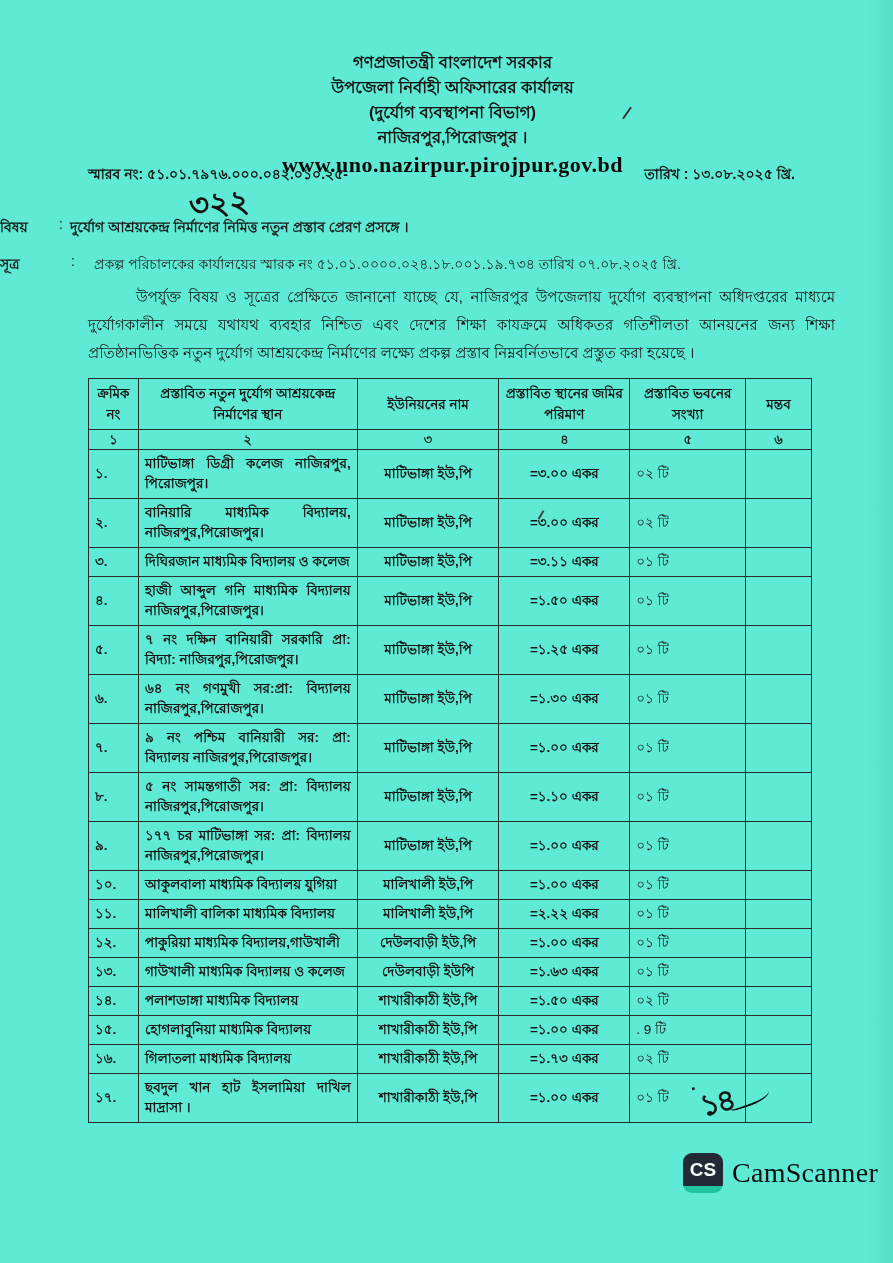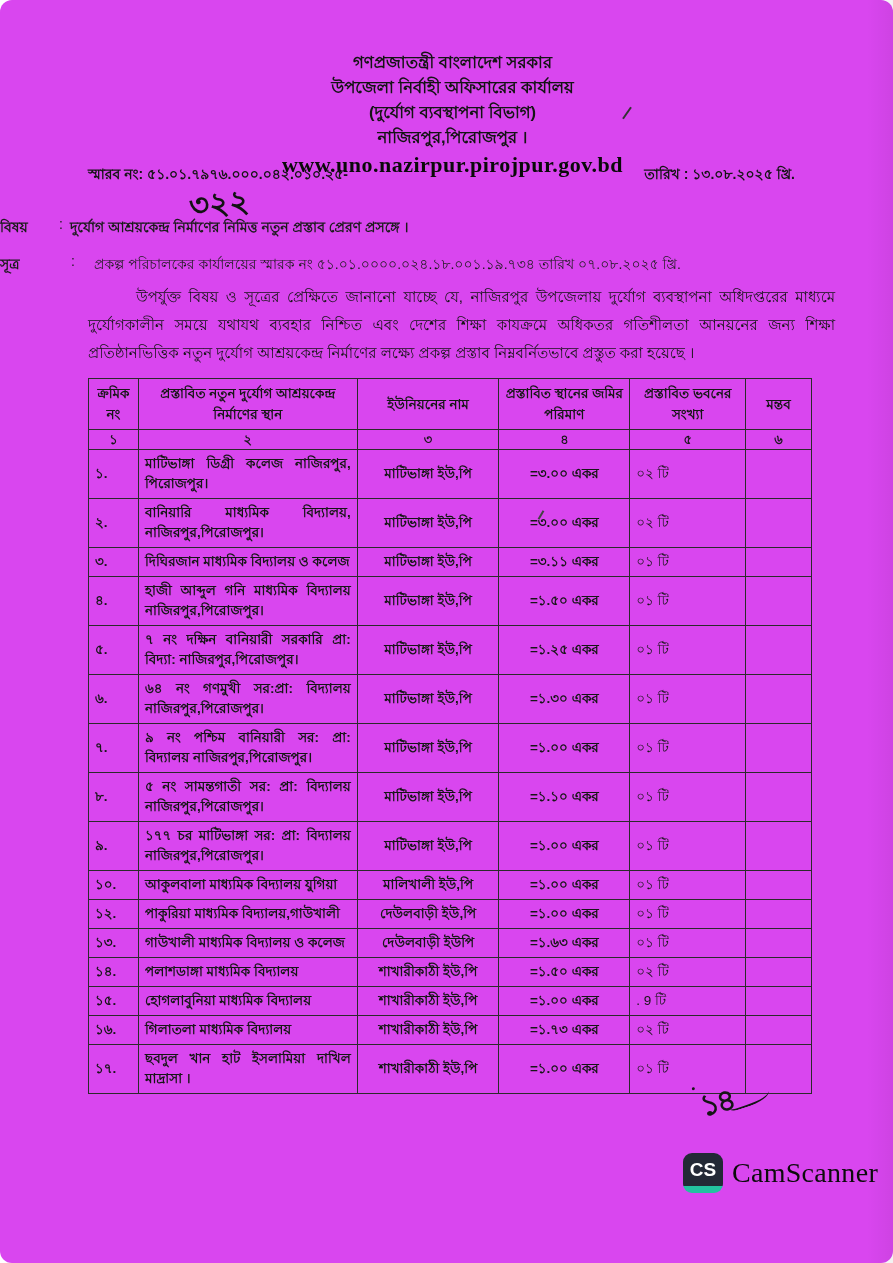--- a/index.html
+++ b/index.html
@@ -4,21 +4,21 @@
 <style>
   * { margin: 0; padding: 0; box-sizing: border-box; }
   html, body { background: #ffffff; }
   body {
     width: 893px; height: 1263px;
     position: relative;
     overflow: hidden;
     font-family: "Liberation Sans", "DejaVu Sans", sans-serif;
     color: #1b1b1b;
   }
-  .page { position: absolute; inset: 0; background: #d946ef; border-radius: 12px; }
+  .page { position: absolute; inset: 0; background: #5eead4; }
   
   .scan-edge {
     position: absolute; top: 0; right: 0; width: 26px; height: 100%;
     background: linear-gradient(to right, rgba(0,0,0,0), rgba(0,0,0,0.05));
   }
 
   
   .letterhead {
     position: absolute; top: 50px; left: 0; width: 905px;
     text-align: center; line-height: 25px; font-size: 16.5px; font-weight: 600;
@@ -286,20 +286,28 @@
 
     <tr>
       <td class="c-sl">১০.</td>
       <td class="c-loc">আকুলবালা মাধ্যমিক বিদ্যালয় যুগিয়া</td>
       <td class="c-union">মালিখালী ইউ,পি</td>
       <td class="c-land">=১.০০ একর</td>
       <td class="c-bld">০১ টি</td>
       <td class="c-rem"></td>
     </tr>
 
+    <tr>
+      <td class="c-sl">১১.</td>
+      <td class="c-loc">মালিখালী বালিকা মাধ্যমিক বিদ্যালয়</td>
+      <td class="c-union">মালিখালী ইউ,পি</td>
+      <td class="c-land">=২.২২ একর</td>
+      <td class="c-bld">০১ টি</td>
+      <td class="c-rem"></td>
+    </tr>
 
     <tr>
       <td class="c-sl">১২.</td>
       <td class="c-loc">পাকুরিয়া মাধ্যমিক বিদ্যালয়,গাউখালী</td>
       <td class="c-union">দেউলবাড়ী ইউ,পি</td>
       <td class="c-land">=১.০০ একর</td>
       <td class="c-bld">০১ টি</td>
       <td class="c-rem"></td>
     </tr>
 

